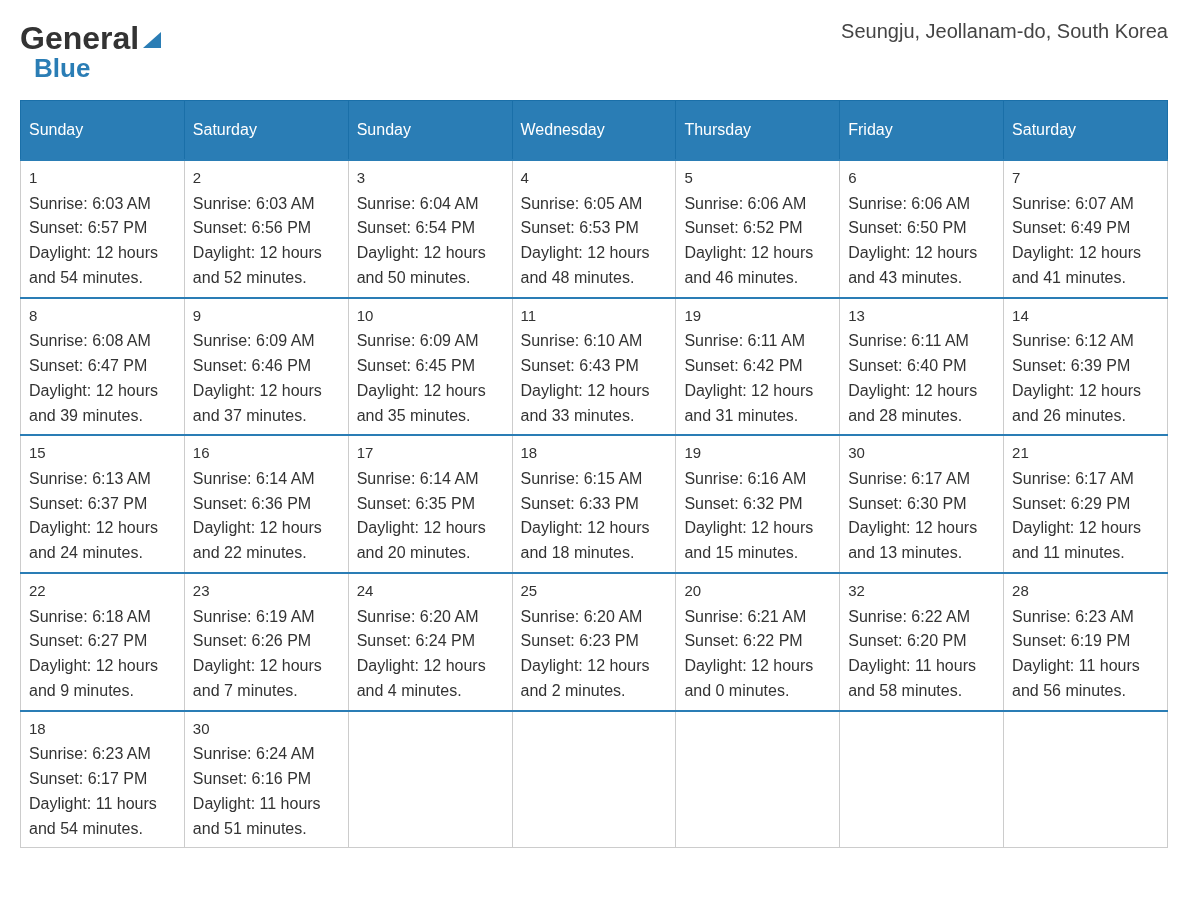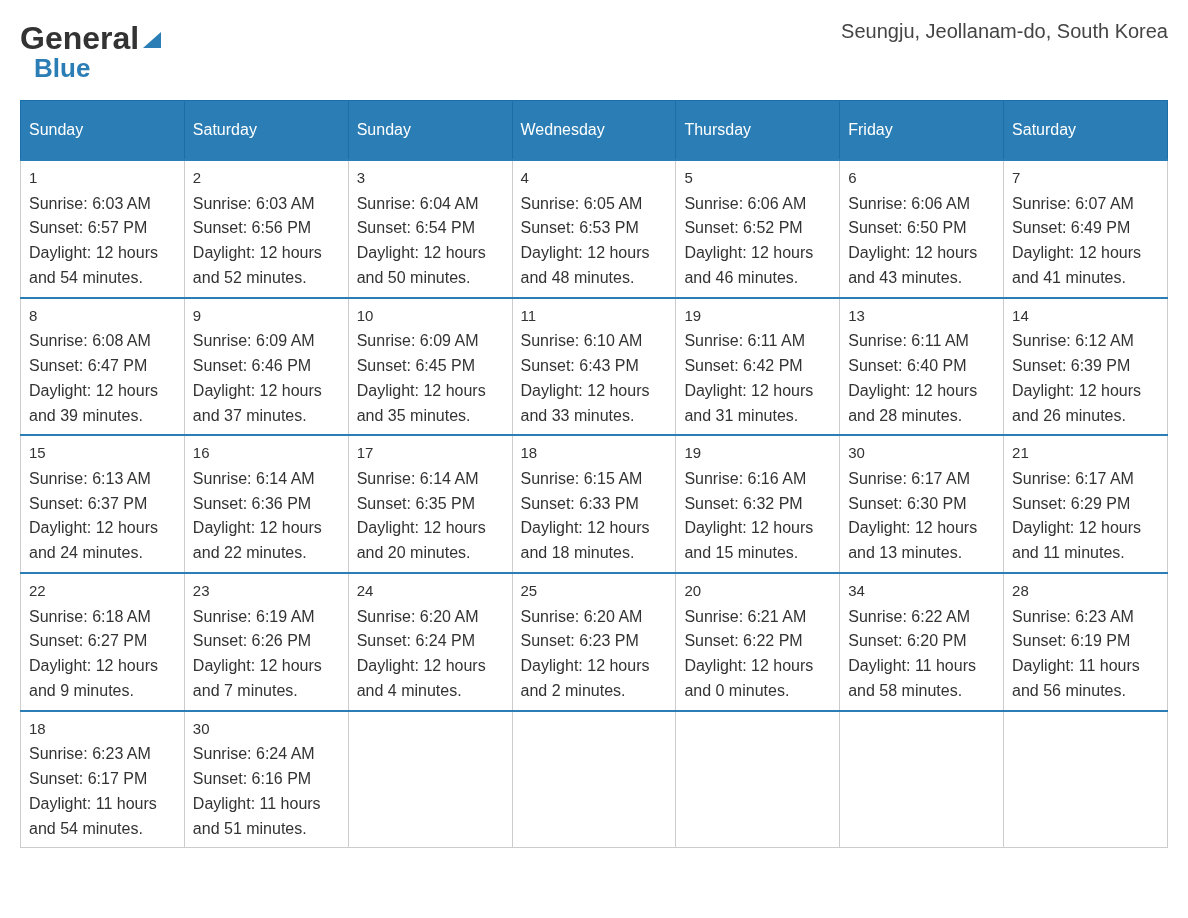--- a/index.html
+++ b/index.html
@@ -222,21 +222,21 @@
       </td>
         <td>
         <span class="day-number">25</span>
         <span class="day-info">Sunrise: 6:20 AM<br>Sunset: 6:23 PM<br>Daylight: 12 hours<br>and 2 minutes.</span>
       </td>
         <td>
         <span class="day-number">20</span>
         <span class="day-info">Sunrise: 6:21 AM<br>Sunset: 6:22 PM<br>Daylight: 12 hours<br>and 0 minutes.</span>
       </td>
         <td>
-        <span class="day-number">34</span>
+        <span class="day-number">32</span>
         <span class="day-info">Sunrise: 6:22 AM<br>Sunset: 6:20 PM<br>Daylight: 11 hours<br>and 58 minutes.</span>
       </td>
         <td>
         <span class="day-number">28</span>
         <span class="day-info">Sunrise: 6:23 AM<br>Sunset: 6:19 PM<br>Daylight: 11 hours<br>and 56 minutes.</span>
       </td>
       </tr>
       <tr>
         <td>
         <span class="day-number">18</span>

